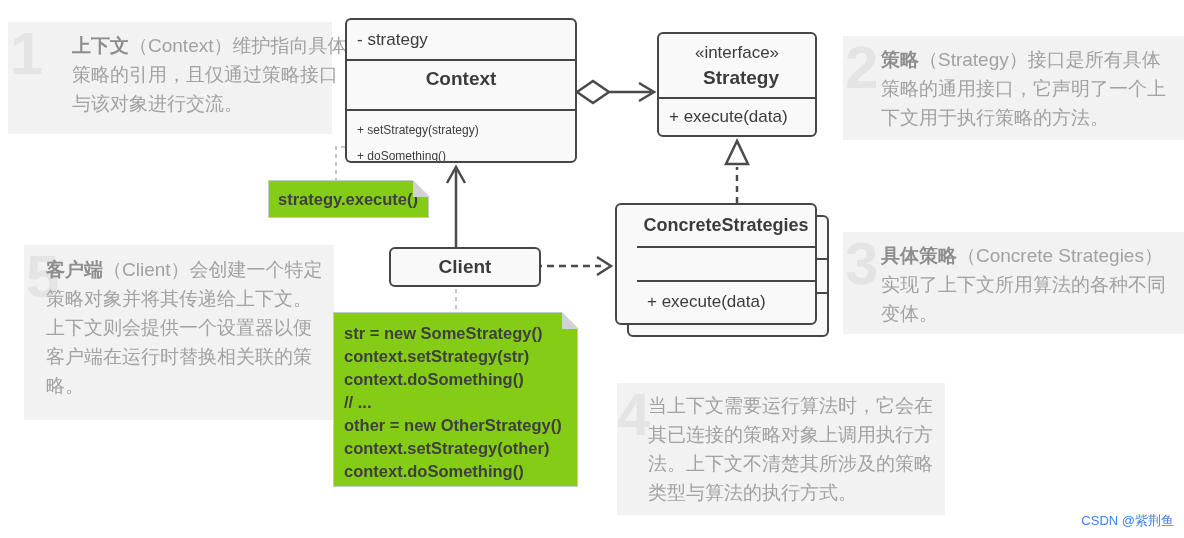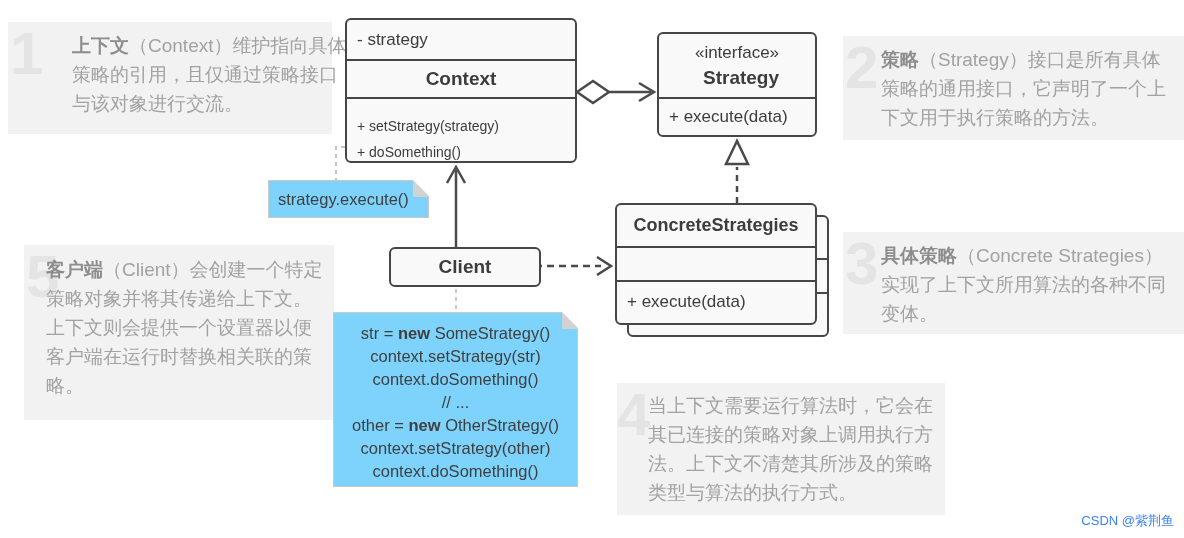--- a/index.html
+++ b/index.html
@@ -7,31 +7,31 @@
          font-family:"Liberation Sans","DejaVu Sans",sans-serif;}
   svg.wires{position:absolute;left:0;top:0;width:1184px;height:538px;pointer-events:none;}
 
   
   .cls{position:absolute;background:#f9f9f9;border:2.5px solid #464646;border-radius:6px;
        color:#3c3c3c;box-sizing:border-box;overflow:hidden;}
   .cls .sec{box-sizing:border-box;}
   .cls .sec + .sec{border-top:2.5px solid #464646;}
   .cls-title{font-weight:bold;font-size:19px;text-align:center;display:flex;align-items:center;justify-content:center;}
   .member{font-size:17px;padding:0 10px;display:flex;align-items:center;}
-  .member-col{font-size:14px;padding:14px 10px;line-height:26px;}
+  .member-col{font-size:12px;padding:6px 10px;line-height:26px;margin-top:12px;}
   .iface-tag{font-size:17px;text-align:center;line-height:24px;padding-top:7px;}
   .iface-name{font-size:19px;font-weight:bold;text-align:center;line-height:26px;padding-left:8px;}
 
   
-  .note{position:absolute;background:#7dd3fc;border:1.5px solid #c9c9c9;color:#3f3f3f;box-sizing:border-box;}
+  .note{position:absolute;background:#84cc16;border:1.5px solid #c9c9c9;color:#3f3f3f;box-sizing:border-box;font-weight:bold;}
   .note::before{content:"";position:absolute;top:-1.5px;right:-1.5px;width:0;height:0;
     border-width:0 17px 17px 0;border-style:solid;border-color:#ffffff #ffffff #d2d2d2 #d2d2d2;}
   .note1-text{font-size:16.5px;display:flex;align-items:center;height:100%;padding-left:9px;}
   .code{padding:9px 10px;font-size:16.5px;line-height:23px;}
-  .code div{white-space:nowrap;text-align:center;}
+  .code div{white-space:nowrap;}
 
   
   .anno{position:absolute;background:#f2f2f2;box-sizing:border-box;}
   .anno .num{position:absolute;font-size:60px;font-weight:bold;color:#e4e4e4;line-height:1;}
   .anno p{margin:0;font-size:19px;line-height:29px;color:#a2a2a2;position:absolute;}
   .anno p b{color:#8d8d8d;}
 
   .watermark{position:absolute;right:10px;bottom:8px;font-size:13px;color:#3b82f6;}
 </style>
 </head>
@@ -104,21 +104,21 @@
   <div class="cls" style="left:389px;top:247px;width:152px;height:40px;">
     <div class="sec cls-title" style="height:35px;">Client</div>
   </div>
 
   <div class="cls" style="left:627px;top:215px;width:202px;height:122px;background:#f9f9f9;">
     <div class="sec" style="height:41px;"></div>
     <div class="sec" style="height:34px;"></div>
     <div class="sec" style="height:42px;"></div>
   </div>
 
-  <div class="cls" style="left:615px;top:203px;width:202px;height:122px;">
+  <div class="cls" style="left:615px;top:203px;width:202px;height:122px;padding-left:20px;">
     <div class="sec cls-title" style="height:41px;font-size:18px;">ConcreteStrategies</div>
     <div class="sec" style="height:34px;"></div>
     <div class="sec member" style="height:42px;">+ execute(data)</div>
   </div>
 
   <div class="note" style="left:268px;top:180px;width:161px;height:38px;">
     <div class="note1-text">strategy.execute()</div>
   </div>
 
   <div class="note" style="left:333px;top:312px;width:245px;height:175px;">

